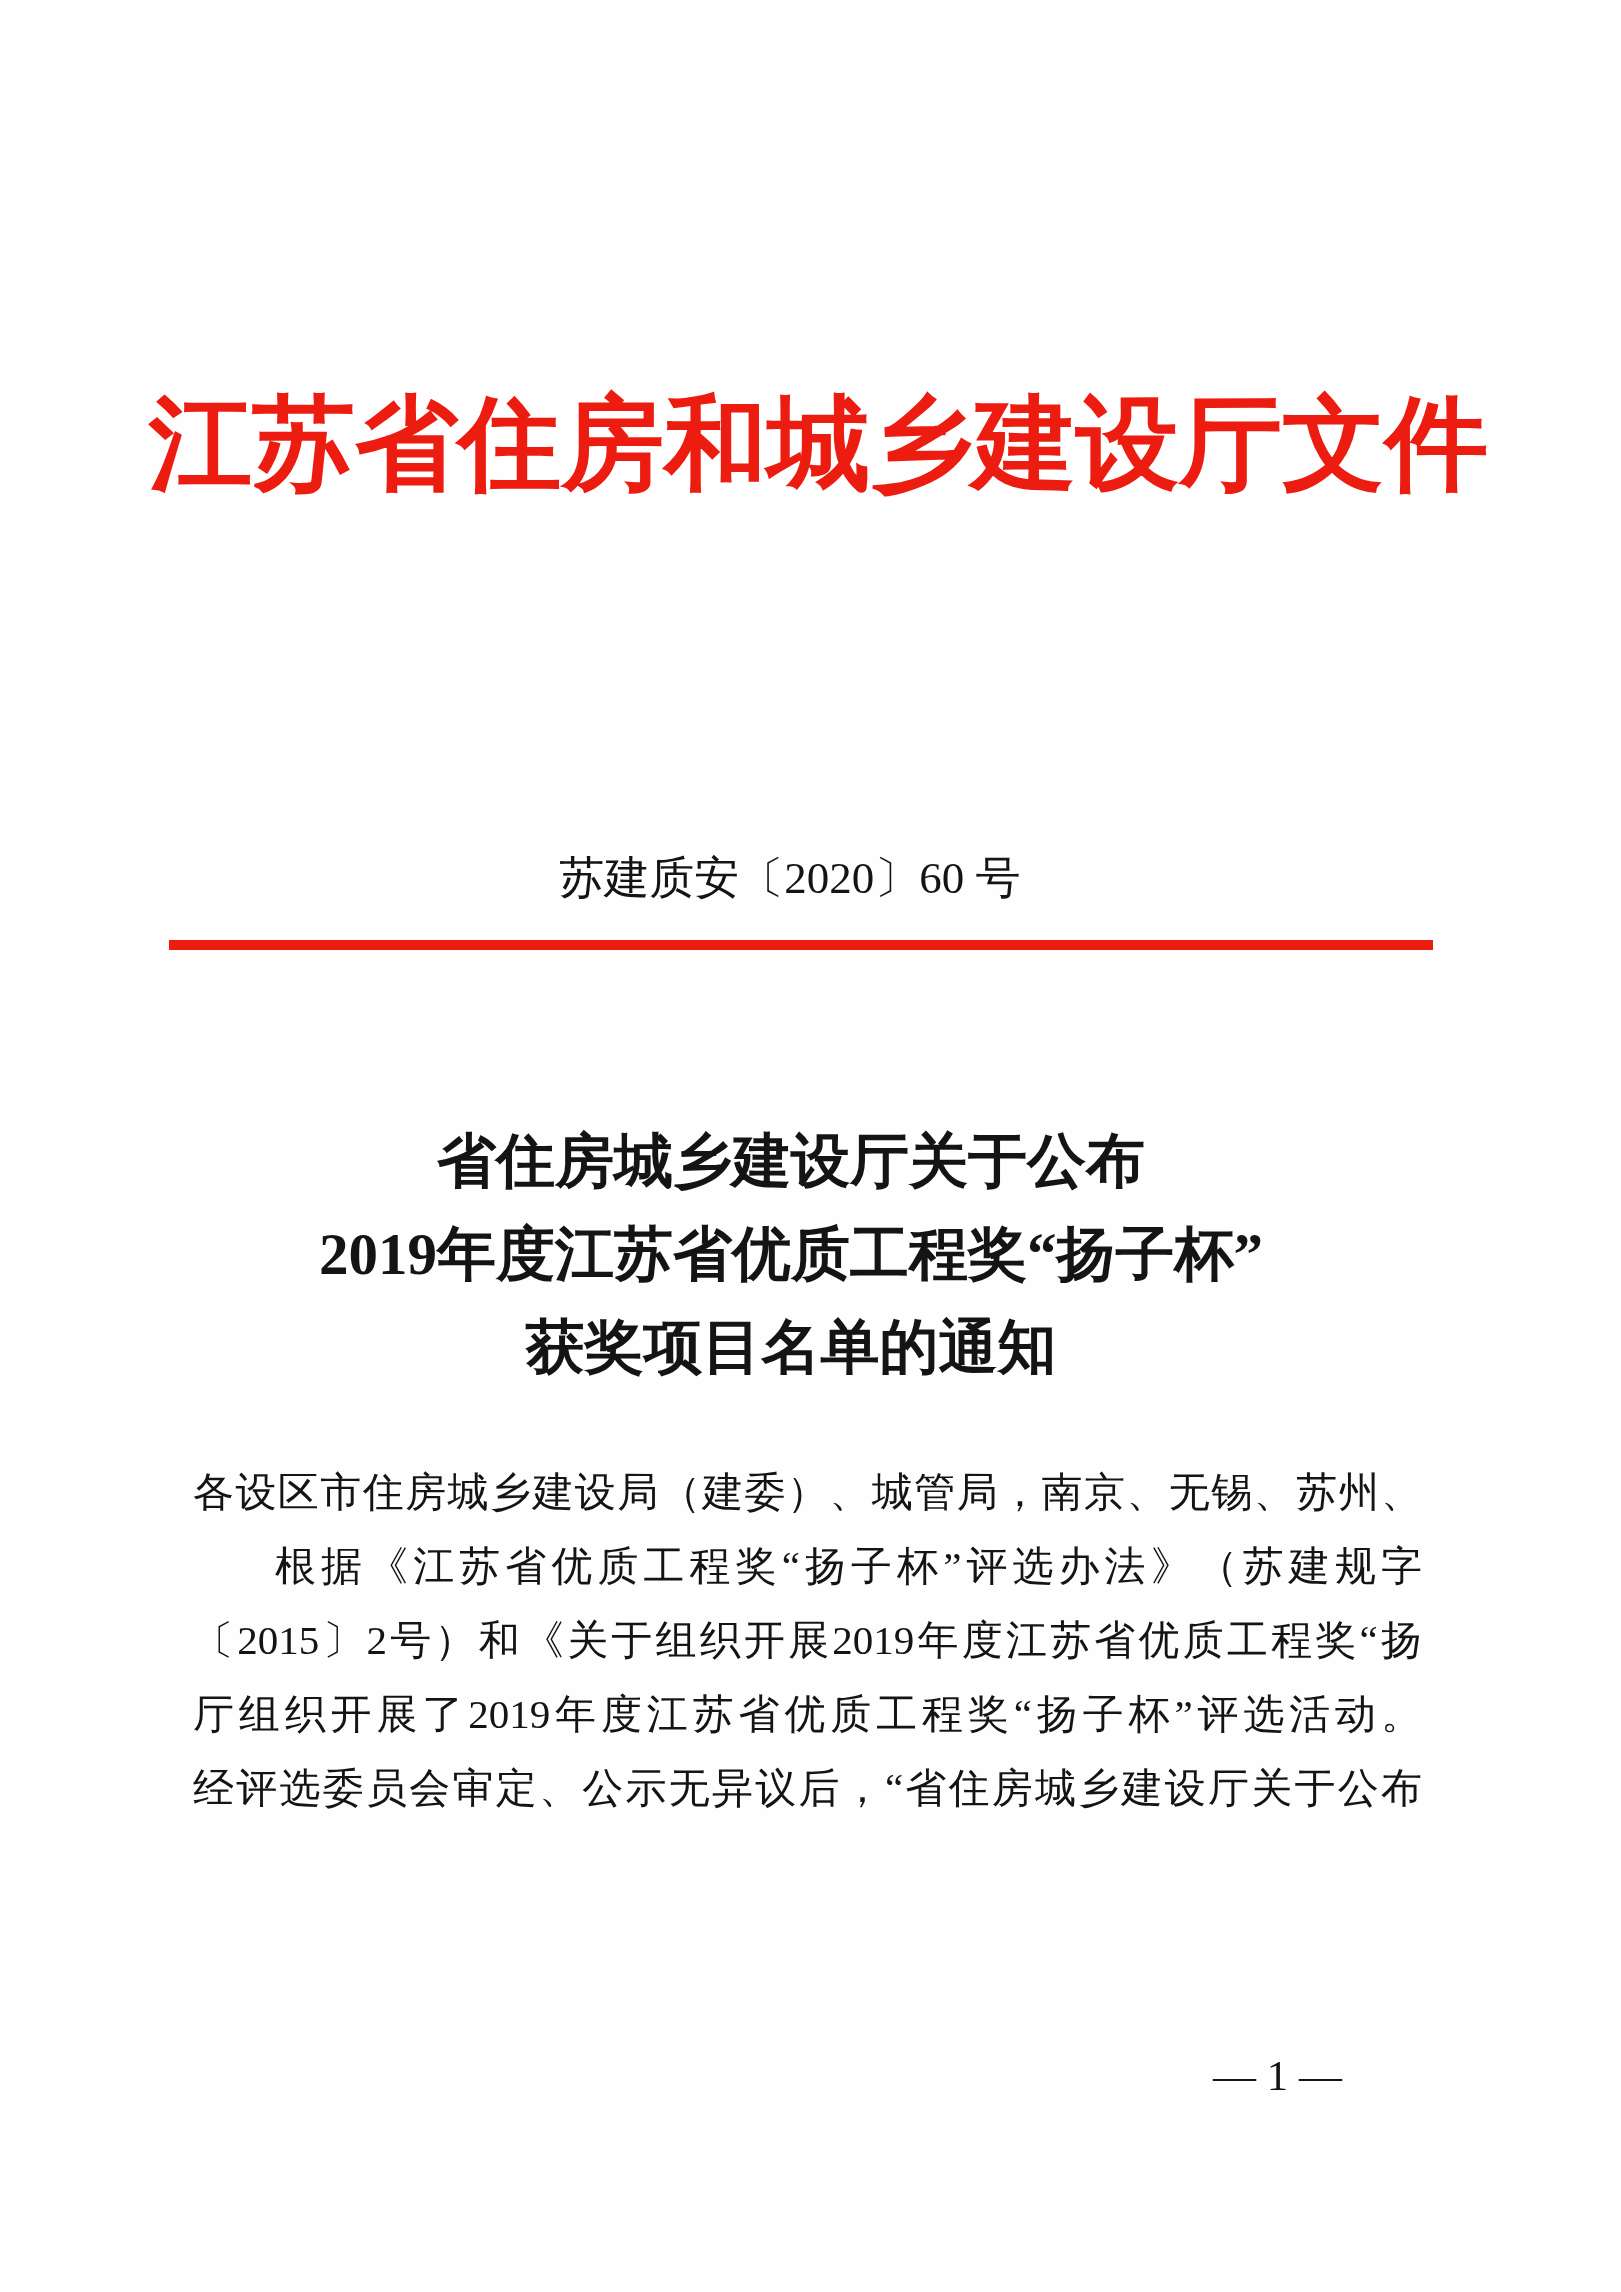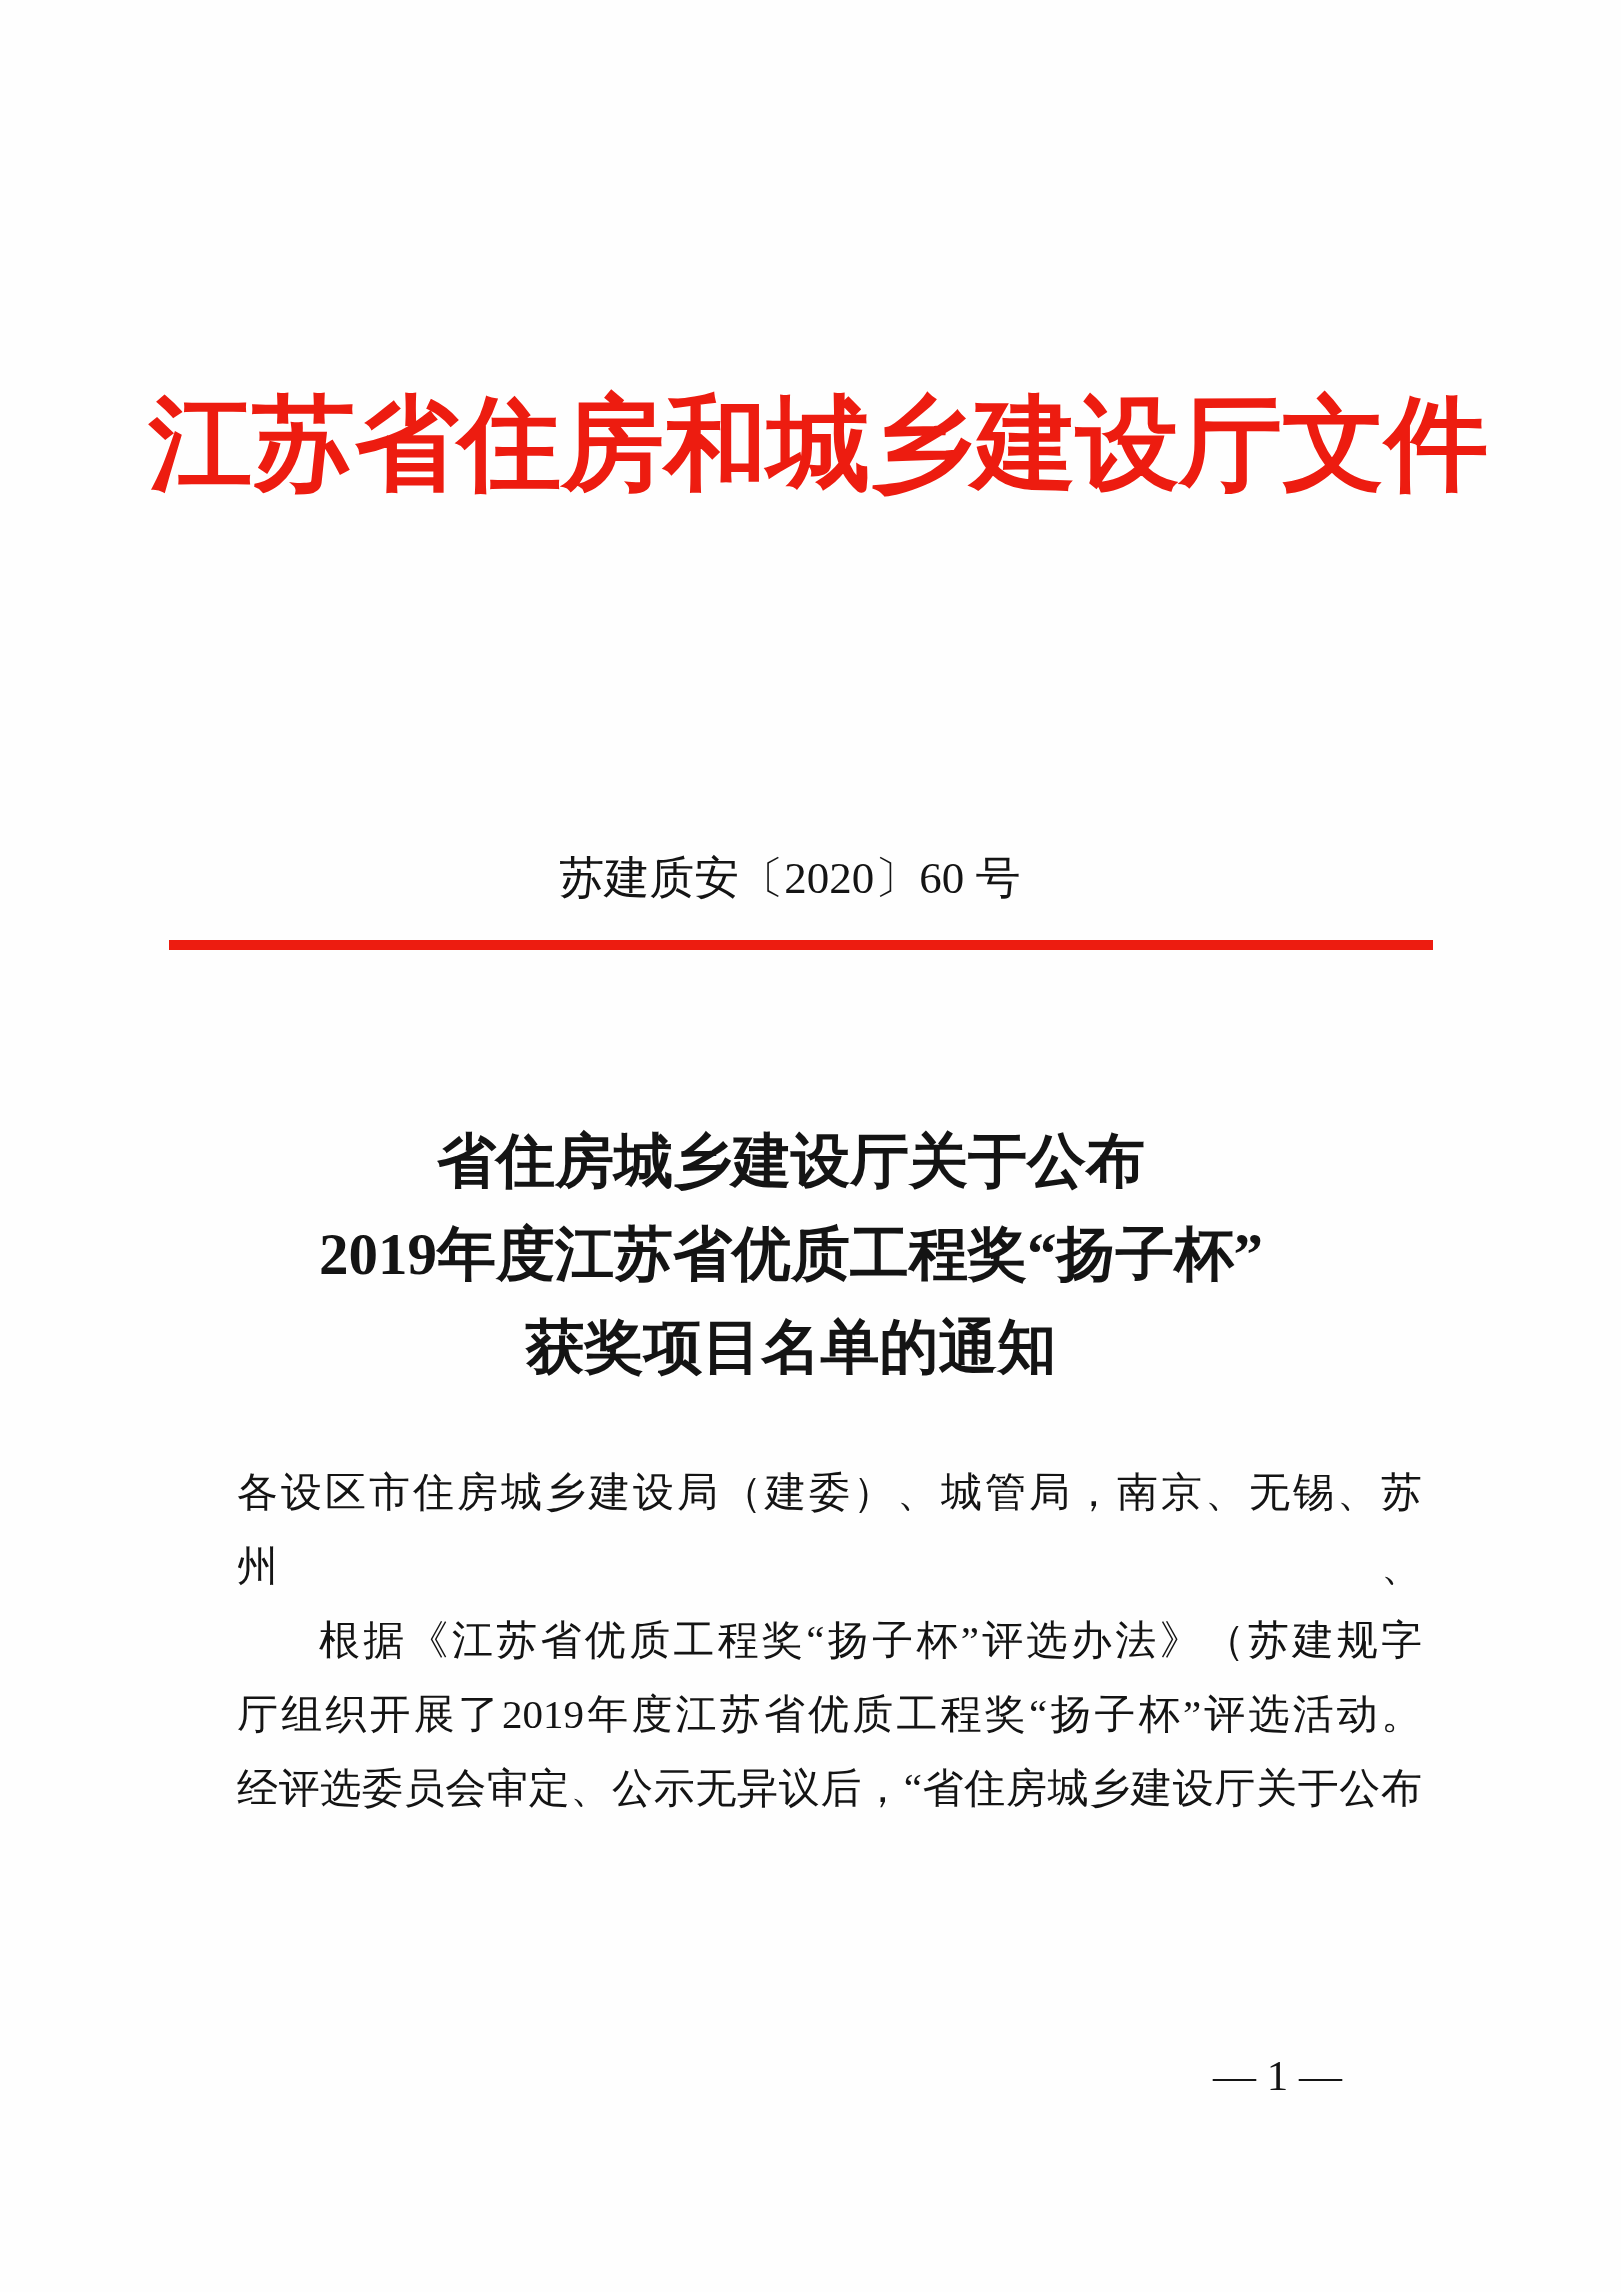--- a/index.html
+++ b/index.html
@@ -71,21 +71,20 @@
     width: 1229px;
     font-size: 41px;
     line-height: 74px;
   }
   .body-line {
     text-align: justify;
     text-justify: inter-character;
   }
   .body-line.fill {
     text-align-last: justify;
-    margin-left: 44px;
   }
   .body-line.indent {
     text-indent: 2em;
   }
   
   .page-number {
     position: absolute;
     top: 2054px;
     left: 1213px;
     font-size: 43px;
@@ -106,20 +105,21 @@
 
   <div class="notice-title">
     <div>省住房城乡建设厅关于公布</div>
     <div>2019年度江苏省优质工程奖“扬子杯”</div>
     <div>获奖项目名单的通知</div>
   </div>
 
   <div class="body-block">
     <div class="body-line fill">各设区市住房城乡建设局（建委）、城管局，南京、无锡、苏州、</div>
     <div class="body-line fill indent">根据《江苏省优质工程奖“扬子杯”评选办法》（苏建规字</div>
+    <div class="body-line fill">〔2015〕2号）和《关于组织开展2019年度江苏省优质工程奖“扬</div>
     <div class="body-line fill">厅组织开展了2019年度江苏省优质工程奖“扬子杯”评选活动。</div>
     <div class="body-line fill">经评选委员会审定、公示无异议后，“省住房城乡建设厅关于公布</div>
   </div>
 
   <div class="page-number">— 1 —</div>
 
 </div>
 
 
 </body></html>

